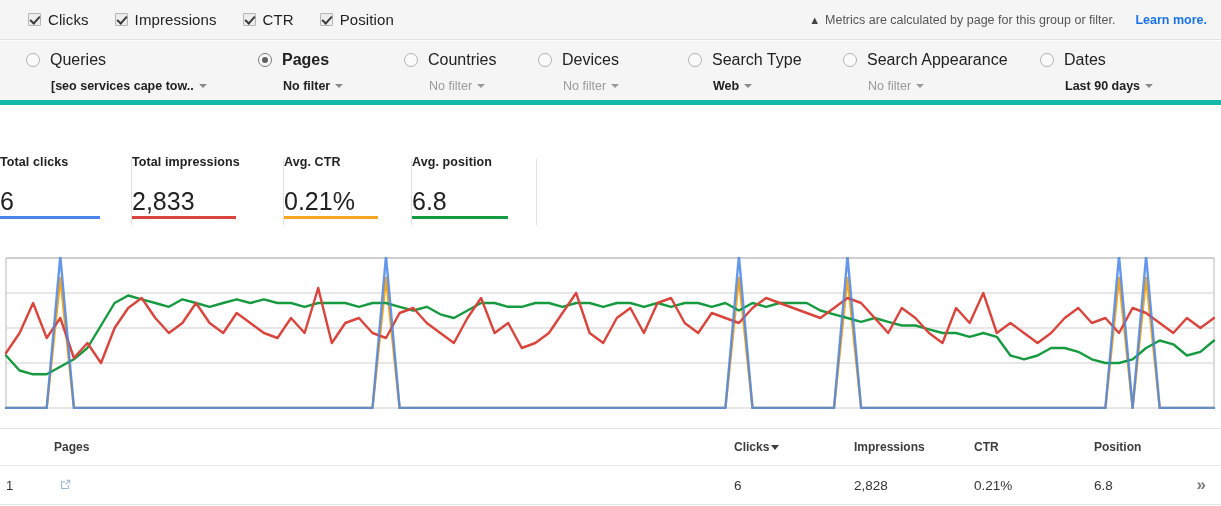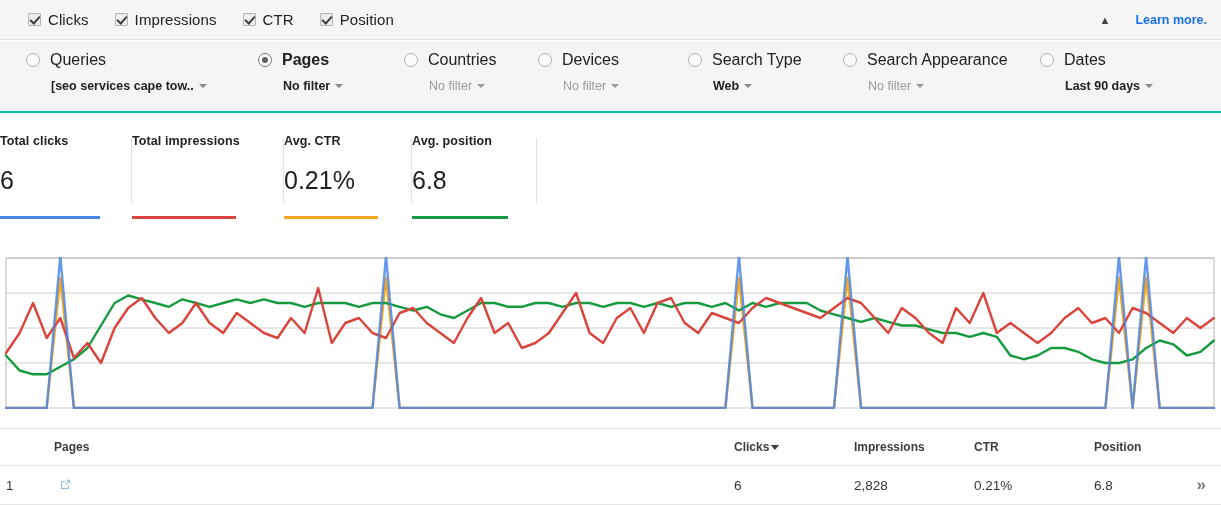--- a/index.html
+++ b/index.html
@@ -34,22 +34,22 @@
   .mchk .lbl{font-size:15px;color:#222;margin-left:7px;letter-spacing:.1px;}
   .notice{
     position:absolute;right:14px;top:13px;
     font-size:12.5px;color:#555;display:flex;align-items:center;white-space:nowrap;
   }
   .warn-ico{display:inline-block;margin-right:5px;font-size:11px;color:#444;line-height:1;}
   .notice a{color:#1a73e8;text-decoration:none;}
 
   
   .dimbar{
-    position:absolute;left:0;top:41px;width:1221px;height:72px;
-    background:#f5f5f5;border-bottom:2px solid #14b8a6;box-sizing:border-box;
+    position:absolute;left:0;top:41px;width:1221px;height:64px;
+    background:#f5f5f5;border-bottom:5px solid #14b8a6;box-sizing:border-box;
   }
   .dim{position:absolute;top:0;}
   .dim .row1{display:flex;align-items:center;height:38px;}
   .radio{
     width:14px;height:14px;border-radius:50%;box-sizing:border-box;
     border:1px solid #b2b2b2;background:#fafafa;position:relative;flex:none;
   }
   .radio.sel{border-color:#7a7a7a;}
   .radio.sel:after{
     content:"";position:absolute;left:3px;top:3px;width:6px;height:6px;
@@ -64,21 +64,21 @@
   .dim.active .row2, .dim.hasfilter .row2{color:#222;font-weight:bold;}
   .caret{
     display:inline-block;margin-left:5px;width:0;height:0;
     border-left:4px solid transparent;border-right:4px solid transparent;
     border-top:4px solid #9a9a9a;
   }
   .dim.active .caret,.dim.hasfilter .caret{border-top-color:#8a8a8a;}
 
   
   .cards{position:absolute;left:0;top:134px;height:85px;display:flex;}
-  .card{position:relative;box-sizing:border-box;padding-left:0;}
+  .card{position:relative;box-sizing:border-box;padding-left:0;margin-top:21px;}
   .card .ctitle{font-size:12.5px;font-weight:bold;color:#222;letter-spacing:.1px;}
   .card .cval{font-size:25px;color:#222;margin-top:18px;font-weight:400;}
   .card .cbar{position:absolute;left:0;bottom:0;height:3px;}
   .card .cdiv{position:absolute;right:0;top:4px;width:1px;height:66px;background:#e2e2e2;}
 
   
   .chartwrap{position:absolute;left:0;top:257px;width:1221px;height:152px;}
   .chartwrap svg{display:block;}
 
   
@@ -119,20 +119,21 @@
       <div class="mchk">
         <span class="cbox checked"></span>
         <span class="lbl">CTR</span>
       </div>
       <div class="mchk">
         <span class="cbox checked"></span>
         <span class="lbl">Position</span>
       </div>
   <div class="notice">
       <span class="warn-ico">▲</span>
+      <span>Metrics are calculated by page for this group or filter.</span>
       <a href="#" style="margin-left:20px;font-weight:bold;">Learn more.</a>
     </div>
     </div>
 
   <div class="dimbar" id="dimbar">
       <div class="dim hasfilter" style="left: 26px; width: 200px;">
         <div class="row1">
           <span class="radio"></span>
           <span class="name">Queries</span>
         </div>
@@ -205,20 +206,21 @@
 
   <div class="cards" id="cards">
       <div class="card" style="width: 132px;">
         <div class="ctitle">Total clicks</div>
         <div class="cval">6</div>
         <div class="cbar" style="width:100px;background:#4a86e8;"></div>
         <div class="cdiv"></div>
       </div>
       <div class="card" style="width: 152px;">
         <div class="ctitle">Total impressions</div>
+        <div class="cval">2,833</div>
         <div class="cbar" style="width:104px;background:#d9453c;"></div>
         <div class="cdiv"></div>
       </div>
       <div class="card" style="width: 128px;">
         <div class="ctitle">Avg. CTR</div>
         <div class="cval">0.21%</div>
         <div class="cbar" style="width:94px;background:#f5a623;"></div>
         <div class="cdiv"></div>
       </div>
       <div class="card" style="width: 125px;">

